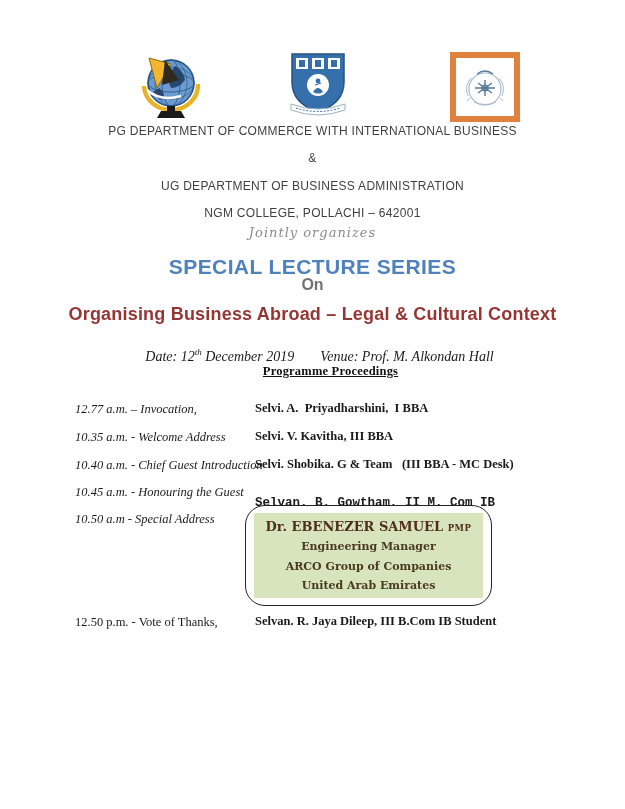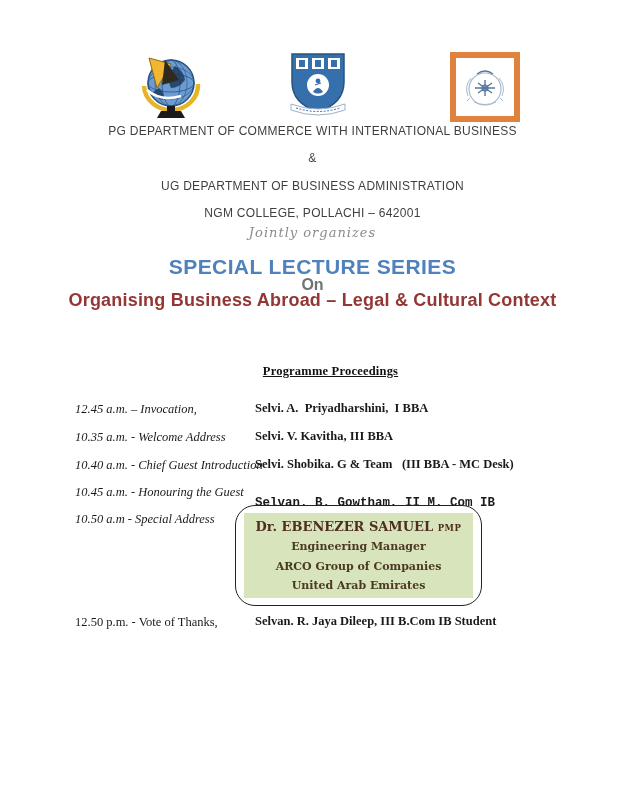--- a/index.html
+++ b/index.html
@@ -45,21 +45,21 @@
   }
   .time{
     font-style:italic;font-size:12.5px;color:#1a1a1a;white-space:pre;
   }
   .time.regular{font-style:normal;}
   .person{
     font-weight:bold;font-size:12.5px;color:#1a1a1a;white-space:pre;
   }
   
   .speaker-box{
-    left:235px;top:505px;width:247px;height:101px;
+    left:245px;top:505px;width:247px;height:101px;
     border:1.6px solid #222;border-radius:20px;
     background:#fff;box-sizing:border-box;
   }
   .speaker-inner{
     position:absolute;left:8px;top:7px;right:8px;bottom:7px;
     background:#d7e4bc;
     display:flex;flex-direction:column;align-items:center;justify-content:space-evenly;
   }
   .speaker-name{
     font-family:"DejaVu Serif", serif;
@@ -127,26 +127,29 @@
   </div>
 
   <div class="abs centerline dept" style="top:124px;">PG DEPARTMENT OF COMMERCE WITH INTERNATIONAL BUSINESS</div>
   <div class="abs centerline dept" style="top:151px;">&amp;</div>
   <div class="abs centerline dept" style="top:179px;">UG DEPARTMENT OF BUSINESS ADMINISTRATION</div>
   <div class="abs centerline dept" style="top:206px;">NGM COLLEGE, POLLACHI – 642001</div>
 
   <div class="abs centerline script" style="top:225px;">Jointly organizes</div>
   <div class="abs centerline series" style="top:255px;">SPECIAL LECTURE SERIES</div>
   <div class="abs centerline on" style="top:276px;">On</div>
-  <div class="abs centerline lecture-title" style="top:290px;">Organising Business Abroad – Legal &amp; Cultural Context</div>
+  <div class="abs centerline lecture-title" style="top:304px;">Organising Business Abroad – Legal &amp; Cultural Context</div>
 
+  <div class="abs centerline dateline" style="top:331px;">
+    <span>Date: 12</span><span class="sup">th</span><span> December 2019</span><span class="gap"></span><span>Venue: Prof. M. Alkondan Hall</span>
+  </div>
 
   <div class="abs centerline proc-head" style="top:364px;">Programme Proceedings</div>
 
-  <div class="abs time" style="left:75px;top:402px;">12.45 a.m. – Invocation,</div>
+  <div class="abs time" style="left:75px;top:402px;">12.77 a.m. – Invocation,</div>
   <div class="abs person" style="left:255px;top:401px;">Selvi. A.  Priyadharshini,  I BBA</div>
 
   <div class="abs time" style="left:75px;top:430px;">10.35 a.m. - Welcome Address</div>
   <div class="abs person" style="left:255px;top:429px;">Selvi. V. Kavitha, III BBA</div>
 
   <div class="abs time" style="left:75px;top:458px;">10.40 a.m. - Chief Guest Introduction</div>
   <div class="abs person" style="left:255px;top:457px;">Selvi. Shobika. G &amp; Team   (III BBA - MC Desk)</div>
 
   <div class="abs time" style="left:75px;top:485px;">10.45 a.m. - Honouring the Guest</div>
   <div class="abs person" style="left:255px;top:496px;font-family:Liberation Mono, monospace;">Selvan. B. Gowtham, II M. Com IB</div>

